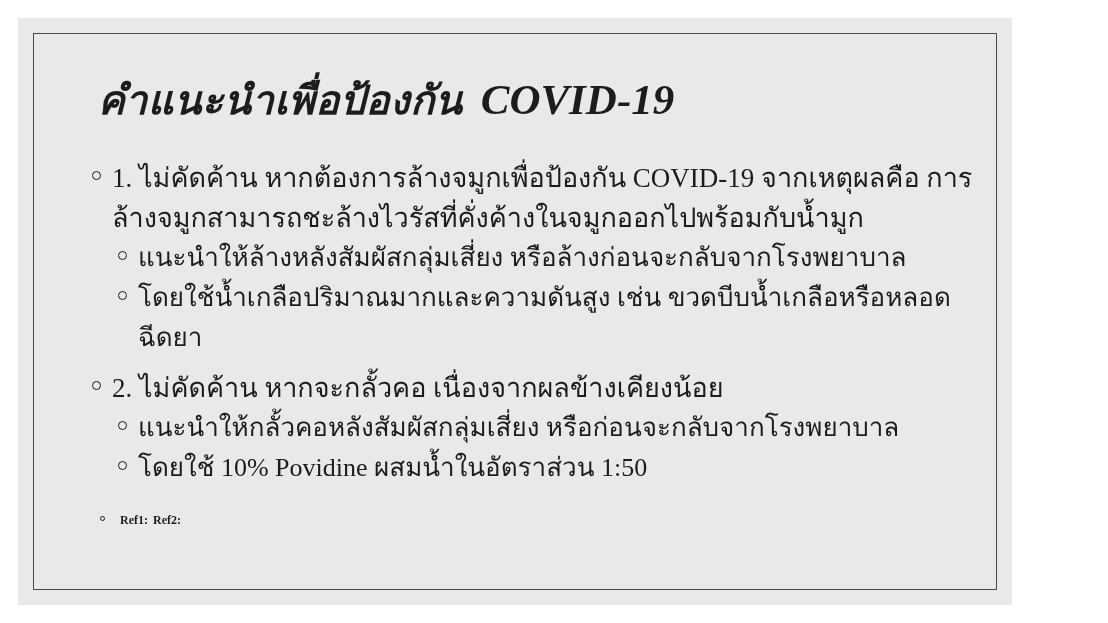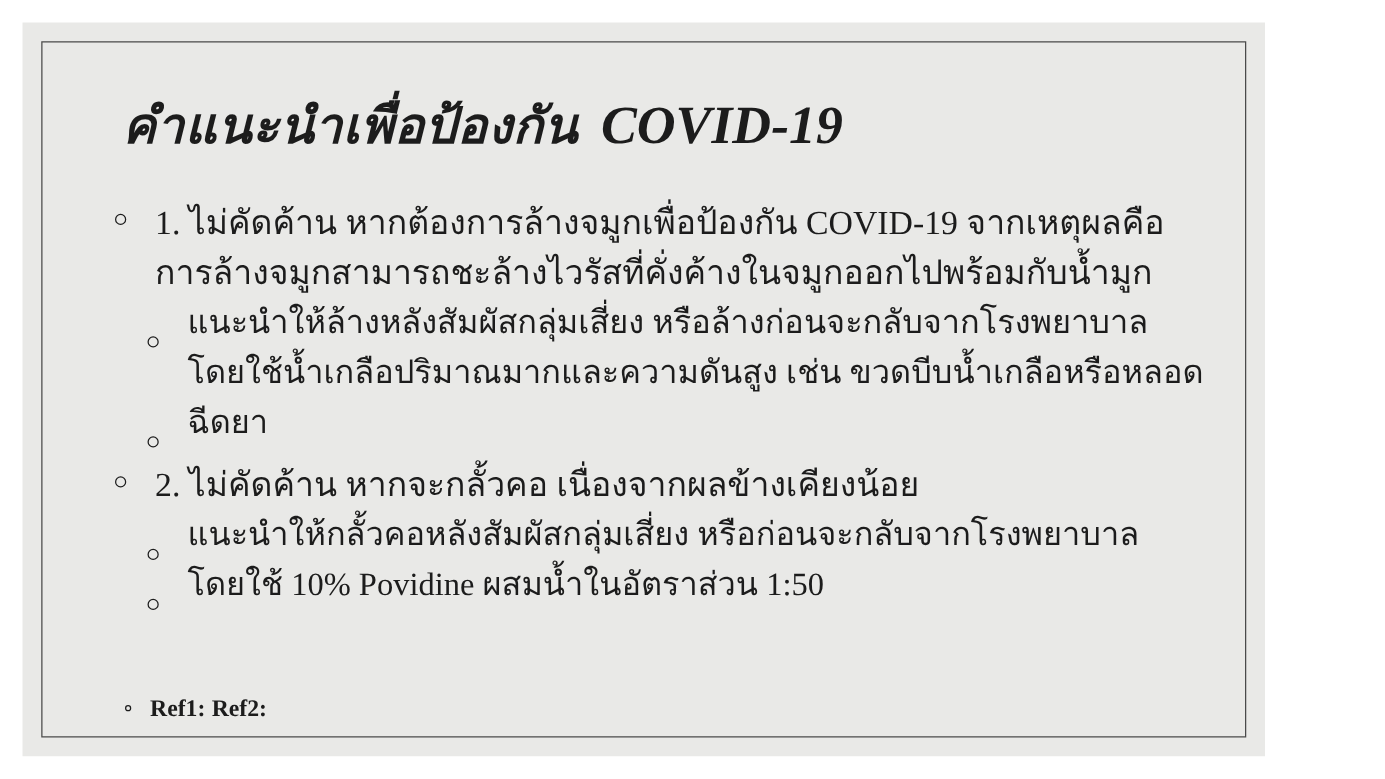--- a/index.html
+++ b/index.html
@@ -32,32 +32,32 @@
     font-family:"Liberation Serif", serif;
     font-weight:bold;font-style:italic;font-size:43px;margin-left:10px;
   }
   .body{
     position:absolute;left:74px;top:140px;width:884px;
   }
   .bullet{
     display:flex;align-items:flex-start;
     font-size:27px;line-height:40px;
   }
-  .bullet.level2{padding-left:26px;font-size:26px;align-items:flex-end;}
+  .bullet.level2{padding-left:26px;font-size:26px;}
   .bullet.level1{margin-top:10px;}
   .bullet.level1:first-child{margin-top:0;}
   .ring{
     flex:0 0 auto;display:inline-block;width:9px;height:9px;
     border:1.5px solid var(--text);border-radius:50%;
     margin:13px 11px 0 0;background:transparent;
   }
-  .bullet-text{flex:1 1 auto;margin-left:12px;}
+  .bullet-text{flex:1 1 auto;}
   .refs{
     position:absolute;left:82px;top:492px;display:flex;align-items:flex-start;
-    font-size:19px;line-height:20px;white-space:nowrap;margin-top:48px;
+    font-size:12px;line-height:20px;white-space:nowrap;
   }
   .ring-small{
     flex:0 0 auto;display:inline-block;width:5px;height:5px;
     border:1px solid var(--text);border-radius:50%;
     margin:6px 15px 0 0;background:transparent;
   }
   .ref-label{font-weight:bold;margin-right:5px;}
   .ref-link{
     color:var(--link);text-decoration:underline;margin-right:7px;cursor:pointer;
   }

